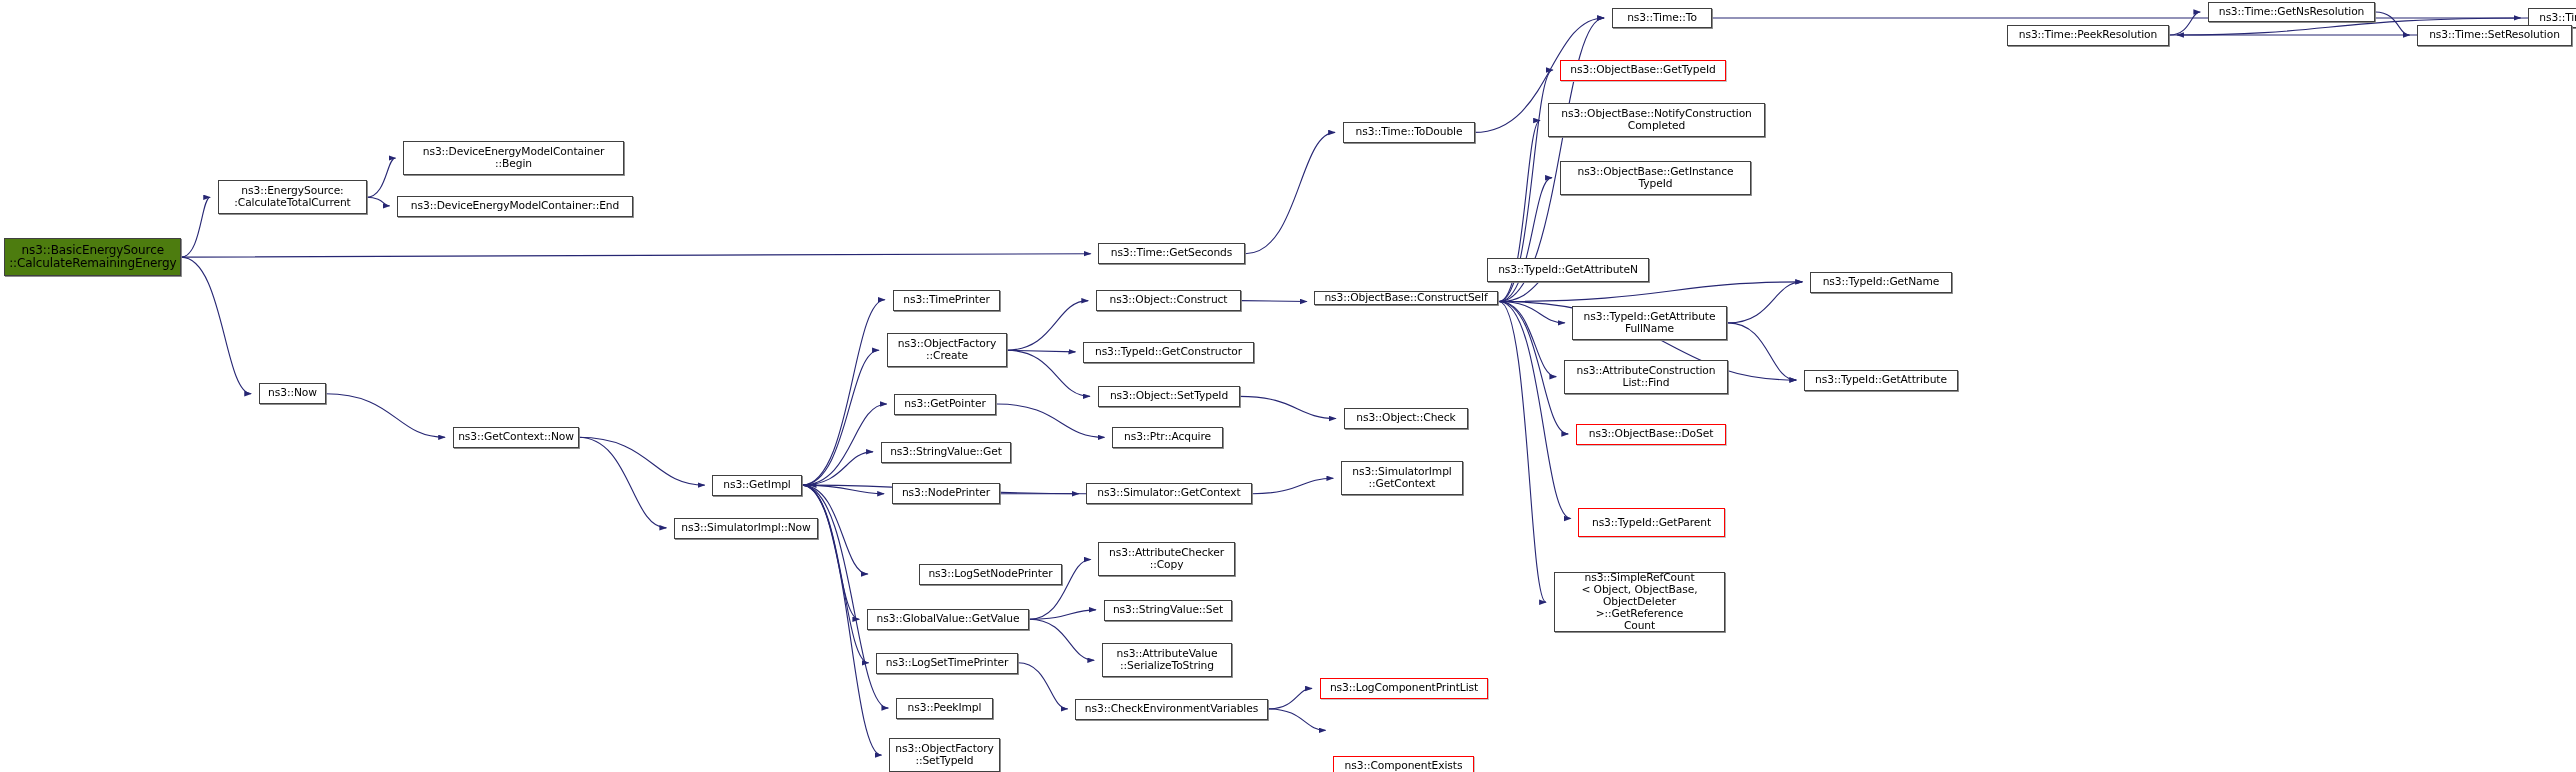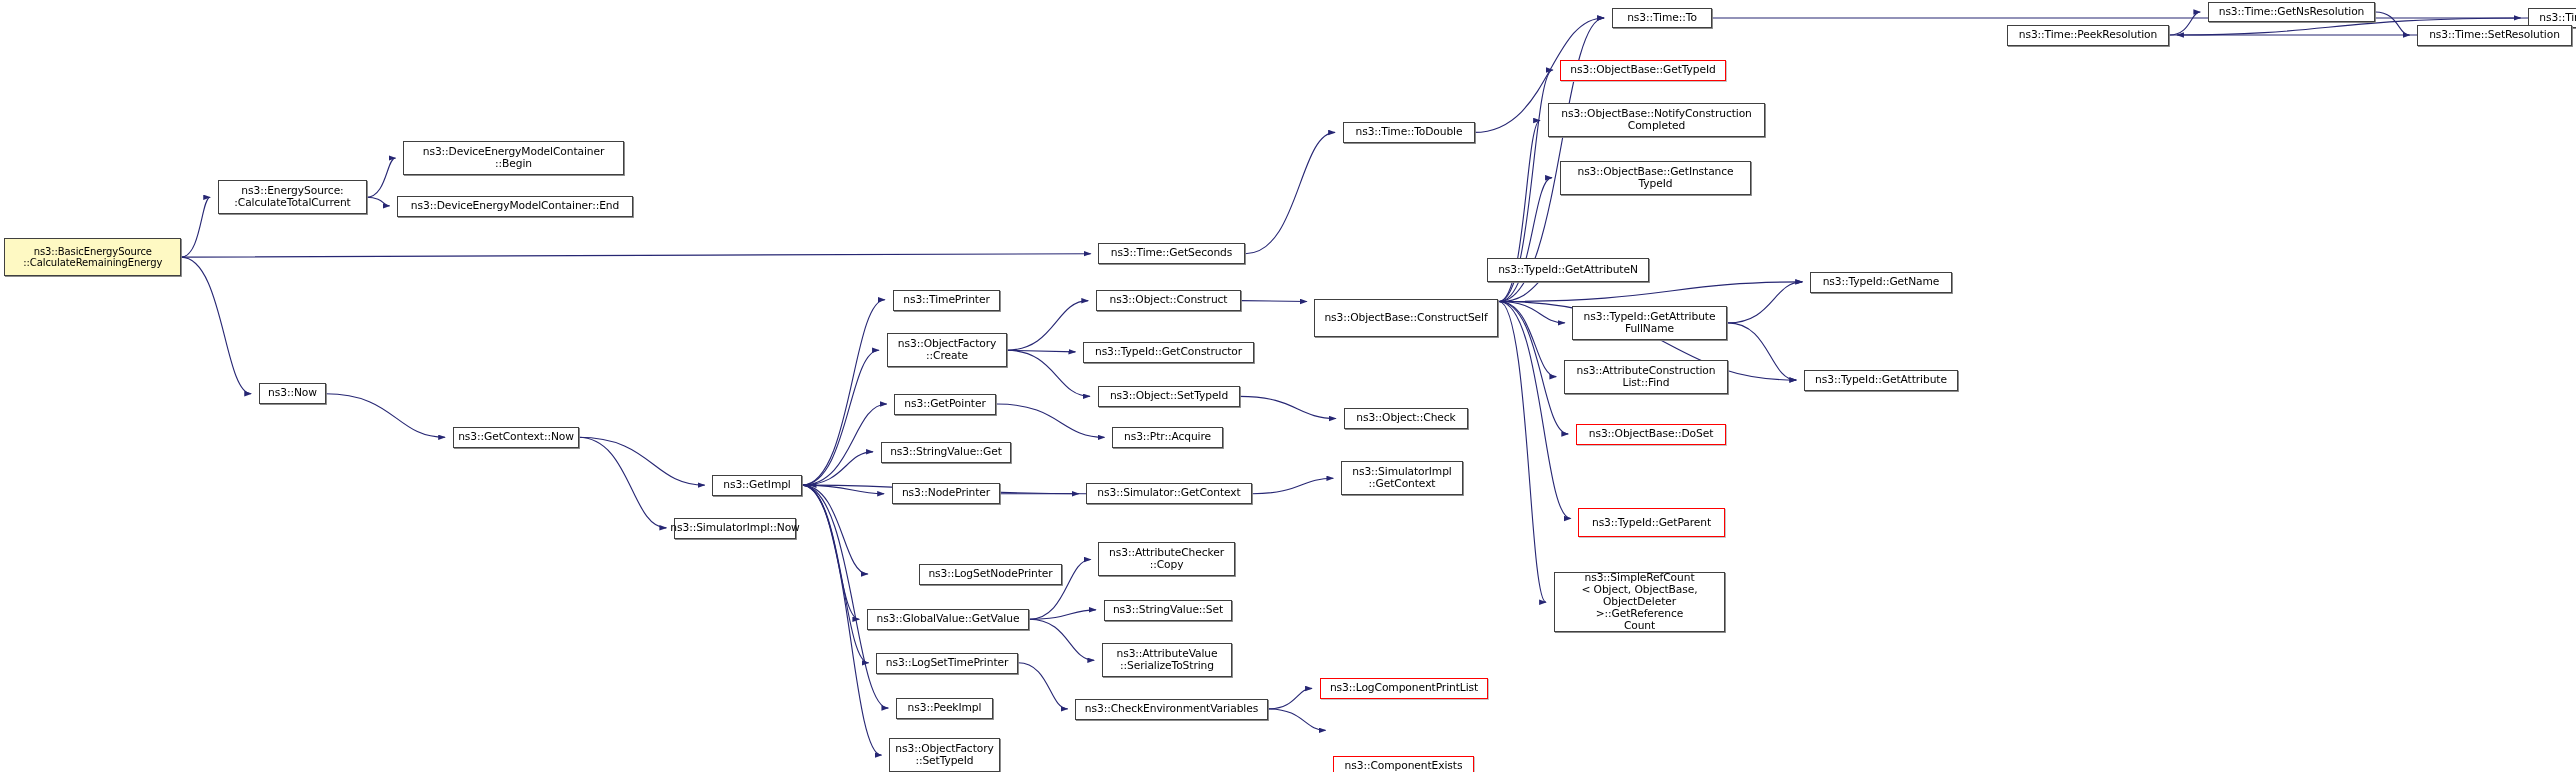--- a/index.html
+++ b/index.html
@@ -16,21 +16,21 @@
     border:0.9px solid #404040;
     color:#000000;
     font-size:10.7px;
     line-height:1.12;
     letter-spacing:-0.1px;
     padding:0.9px 2.6px;
     white-space:pre-line;
     box-shadow:0.9px 0.9px 0 0 #808080;
     z-index:5;
   }
-  .node.root{background:#fef9c3;border-color:#404040;font-size:10px;}
+  .node.root{background:#4d7c0f;border-color:#404040;font-size:12px;}
   .node.red{border:0.9px solid #ff0000;box-shadow:0.9px 0.9px 0 0 #c0c0c0;}
 </style>
 </head>
 <body>
 
 <div id="graph">
   <svg id="edges" xmlns="http://www.w3.org/2000/svg" viewBox="0 0 3016 905" width="2576" height="773">
     <defs>
       <marker id="arrow" markerWidth="9" markerHeight="9" refX="8" refY="3.2" orient="auto" markerUnits="userSpaceOnUse">
         <path d="M0,0 L9,3.2 L0,6.4 z" fill="#262673"></path>
@@ -97,21 +97,21 @@
       <div class="node root" style="left: 4.3px; top: 238px; width: 177px; height: 38px;">ns3::BasicEnergySource
 ::CalculateRemainingEnergy</div>
       <div class="node" style="left: 218px; top: 180px; width: 149px; height: 34px;">ns3::EnergySource:
 :CalculateTotalCurrent</div>
       <div class="node" style="left: 403px; top: 141px; width: 221px; height: 34px;">ns3::DeviceEnergyModelContainer
 ::Begin</div>
       <div class="node" style="left: 397px; top: 196px; width: 236px; height: 20.5px;">ns3::DeviceEnergyModelContainer::End</div>
       <div class="node" style="left: 259px; top: 383px; width: 67px; height: 20.5px;">ns3::Now</div>
       <div class="node" style="left: 453px; top: 427px; width: 126px; height: 20.5px;">ns3::GetContext::Now</div>
       <div class="node" style="left: 712px; top: 475px; width: 90px; height: 20.5px;">ns3::GetImpl</div>
-      <div class="node" style="left: 674px; top: 518px; width: 122px; height: 20.5px;">ns3::SimulatorImpl::Now</div>
+      <div class="node" style="left: 674px; top: 518px; width: 144px; height: 20.5px;">ns3::SimulatorImpl::Now</div>
       <div class="node" style="left: 1098px; top: 243px; width: 147px; height: 20.5px;">ns3::Time::GetSeconds</div>
       <div class="node" style="left: 893px; top: 290px; width: 107px; height: 20.5px;">ns3::TimePrinter</div>
       <div class="node" style="left: 887px; top: 333px; width: 120px; height: 34px;">ns3::ObjectFactory
 ::Create</div>
       <div class="node" style="left: 894px; top: 394px; width: 102px; height: 20.5px;">ns3::GetPointer</div>
       <div class="node" style="left: 881px; top: 442px; width: 130px; height: 20.5px;">ns3::StringValue::Get</div>
       <div class="node" style="left: 892px; top: 483px; width: 108px; height: 20.5px;">ns3::NodePrinter</div>
       <div class="node" style="left: 875px; top: 564px; width: 143px; height: 20.5px; margin-left: 44px;">ns3::LogSetNodePrinter</div>
       <div class="node" style="left: 867px; top: 609px; width: 162px; height: 20.5px;">ns3::GlobalValue::GetValue</div>
       <div class="node" style="left: 876px; top: 653px; width: 142px; height: 20.5px;">ns3::LogSetTimePrinter</div>
@@ -123,21 +123,21 @@
       <div class="node" style="left: 1098px; top: 386px; width: 142px; height: 20.5px;">ns3::Object::SetTypeId</div>
       <div class="node" style="left: 1112px; top: 427px; width: 111px; height: 20.5px;">ns3::Ptr::Acquire</div>
       <div class="node" style="left: 1086px; top: 483px; width: 166px; height: 20.5px;">ns3::Simulator::GetContext</div>
       <div class="node" style="left: 1098px; top: 542px; width: 137px; height: 34px;">ns3::AttributeChecker
 ::Copy</div>
       <div class="node" style="left: 1104px; top: 600px; width: 128px; height: 20.5px;">ns3::StringValue::Set</div>
       <div class="node" style="left: 1102px; top: 643px; width: 130px; height: 34px;">ns3::AttributeValue
 ::SerializeToString</div>
       <div class="node" style="left: 1075px; top: 699px; width: 193px; height: 20.5px;">ns3::CheckEnvironmentVariables</div>
       <div class="node" style="left: 1343px; top: 122px; width: 132px; height: 20.5px;">ns3::Time::ToDouble</div>
-      <div class="node" style="left: 1314px; top: 291px; width: 184px; height: 38px; margin-top: 8px;">ns3::ObjectBase::ConstructSelf</div>
+      <div class="node" style="left: 1314px; top: 291px; width: 184px; height: 14px;">ns3::ObjectBase::ConstructSelf</div>
       <div class="node" style="left: 1344px; top: 408px; width: 124px; height: 20.5px;">ns3::Object::Check</div>
       <div class="node" style="left: 1341px; top: 461px; width: 122px; height: 34px;">ns3::SimulatorImpl
 ::GetContext</div>
       <div class="node" style="left: 1612px; top: 7.7px; width: 100px; height: 20.5px;">ns3::Time::To</div>
       <div class="node red" style="left: 1560px; top: 60px; width: 166px; height: 20.5px;">ns3::ObjectBase::GetTypeId</div>
       <div class="node" style="left: 1548px; top: 103px; width: 217px; height: 34px;">ns3::ObjectBase::NotifyConstruction
 Completed</div>
       <div class="node" style="left: 1560px; top: 161px; width: 191px; height: 34px;">ns3::ObjectBase::GetInstance
 TypeId</div>
       <div class="node" style="left: 1487px; top: 258px; width: 162px; height: 24px;">ns3::TypeId::GetAttributeN</div>

